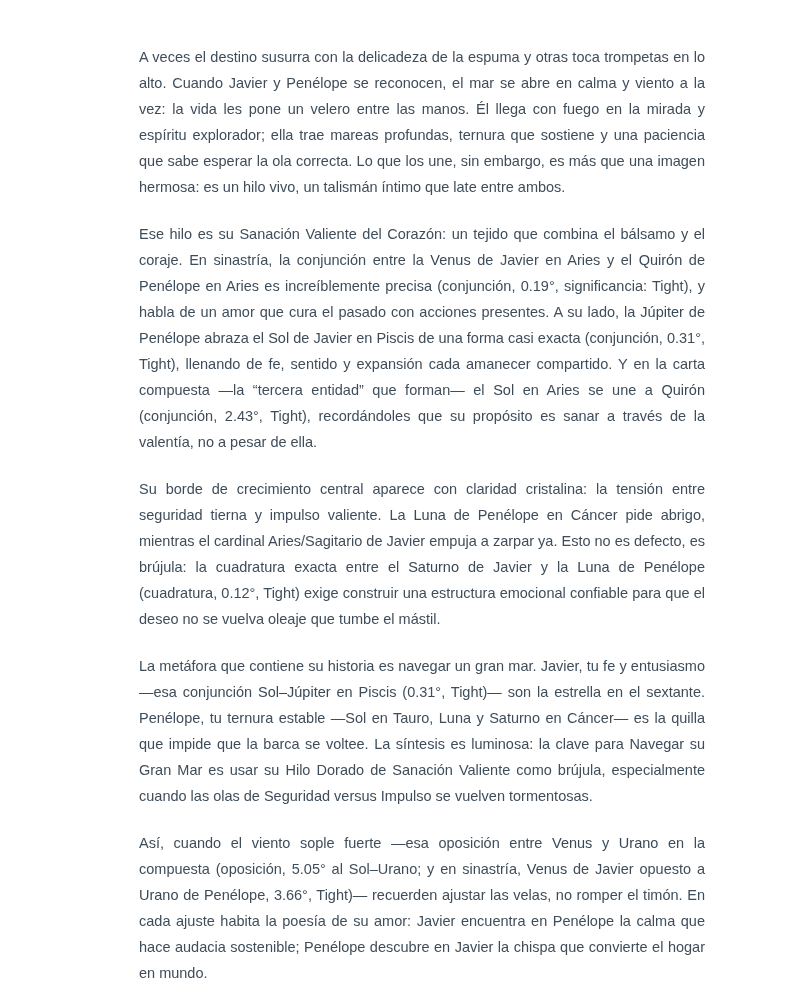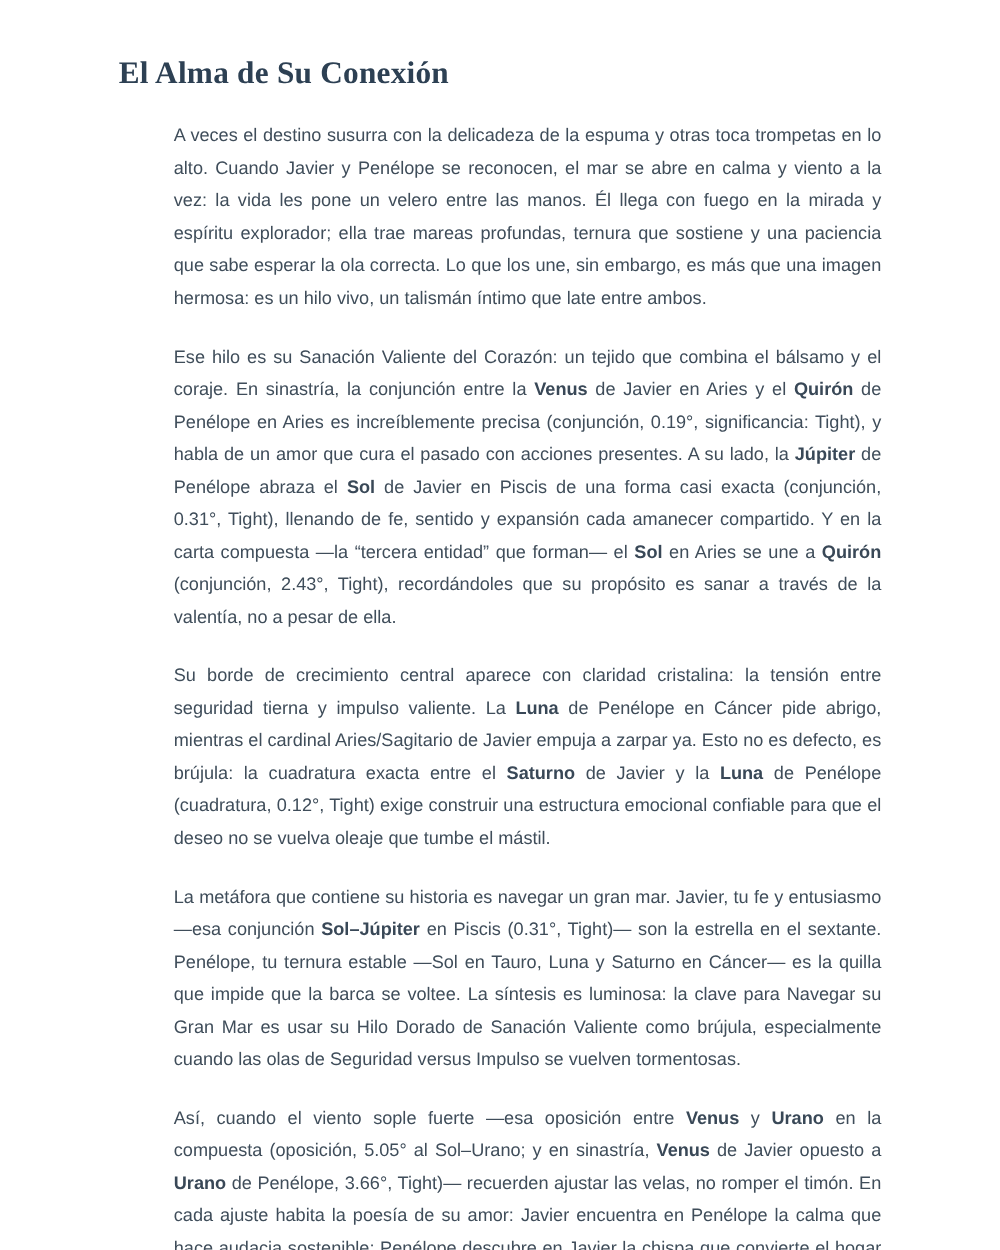--- a/index.html
+++ b/index.html
@@ -27,29 +27,28 @@
   }
   .doc-body p {
     font-size: 14.5px;
     line-height: 26px;
     color: #3f4d5a;
     text-align: justify;
     margin-bottom: 21px;
     margin-left: 44px;
   }
   .doc-body p strong {
-    font-weight: 700;
+    font-weight: 400;
     color: #394857;
   }
 </style>
 </head>
 <body>
 
 <div class="page">
-  <h1 class="doc-title">El Alma de Su Conexión</h1>
 
   <div class="doc-body">
     <p>A veces el destino susurra con la delicadeza de la espuma y otras toca trompetas en lo alto. Cuando Javier y Penélope se reconocen, el mar se abre en calma y viento a la vez: la vida les pone un velero entre las manos. Él llega con fuego en la mirada y espíritu explorador; ella trae mareas profundas, ternura que sostiene y una paciencia que sabe esperar la ola correcta. Lo que los une, sin embargo, es más que una imagen hermosa: es un hilo vivo, un talismán íntimo que late entre ambos.</p>
     <p>Ese hilo es su Sanación Valiente del Corazón: un tejido que combina el bálsamo y el coraje. En sinastría, la conjunción entre la <strong>Venus</strong> de Javier en Aries y el <strong>Quirón</strong> de Penélope en Aries es increíblemente precisa (conjunción, 0.19°, significancia: Tight), y habla de un amor que cura el pasado con acciones presentes. A su lado, la <strong>Júpiter</strong> de Penélope abraza el <strong>Sol</strong> de Javier en Piscis de una forma casi exacta (conjunción, 0.31°, Tight), llenando de fe, sentido y expansión cada amanecer compartido. Y en la carta compuesta —la “tercera entidad” que forman— el <strong>Sol</strong> en Aries se une a <strong>Quirón</strong> (conjunción, 2.43°, Tight), recordándoles que su propósito es sanar a través de la valentía, no a pesar de ella.</p>
     <p>Su borde de crecimiento central aparece con claridad cristalina: la tensión entre seguridad tierna y impulso valiente. La <strong>Luna</strong> de Penélope en Cáncer pide abrigo, mientras el cardinal Aries/Sagitario de Javier empuja a zarpar ya. Esto no es defecto, es brújula: la cuadratura exacta entre el <strong>Saturno</strong> de Javier y la <strong>Luna</strong> de Penélope (cuadratura, 0.12°, Tight) exige construir una estructura emocional confiable para que el deseo no se vuelva oleaje que tumbe el mástil.</p>
     <p>La metáfora que contiene su historia es navegar un gran mar. Javier, tu fe y entusiasmo —esa conjunción <strong>Sol–Júpiter</strong> en Piscis (0.31°, Tight)— son la estrella en el sextante. Penélope, tu ternura estable —Sol en Tauro, Luna y Saturno en Cáncer— es la quilla que impide que la barca se voltee. La síntesis es luminosa: la clave para Navegar su Gran Mar es usar su Hilo Dorado de Sanación Valiente como brújula, especialmente cuando las olas de Seguridad versus Impulso se vuelven tormentosas.</p>
     <p>Así, cuando el viento sople fuerte —esa oposición entre <strong>Venus</strong> y <strong>Urano</strong> en la compuesta (oposición, 5.05° al Sol–Urano; y en sinastría, <strong>Venus</strong> de Javier opuesto a <strong>Urano</strong> de Penélope, 3.66°, Tight)— recuerden ajustar las velas, no romper el timón. En cada ajuste habita la poesía de su amor: Javier encuentra en Penélope la calma que hace audacia sostenible; Penélope descubre en Javier la chispa que convierte el hogar en mundo.</p>
 
   </div>
 </div>

